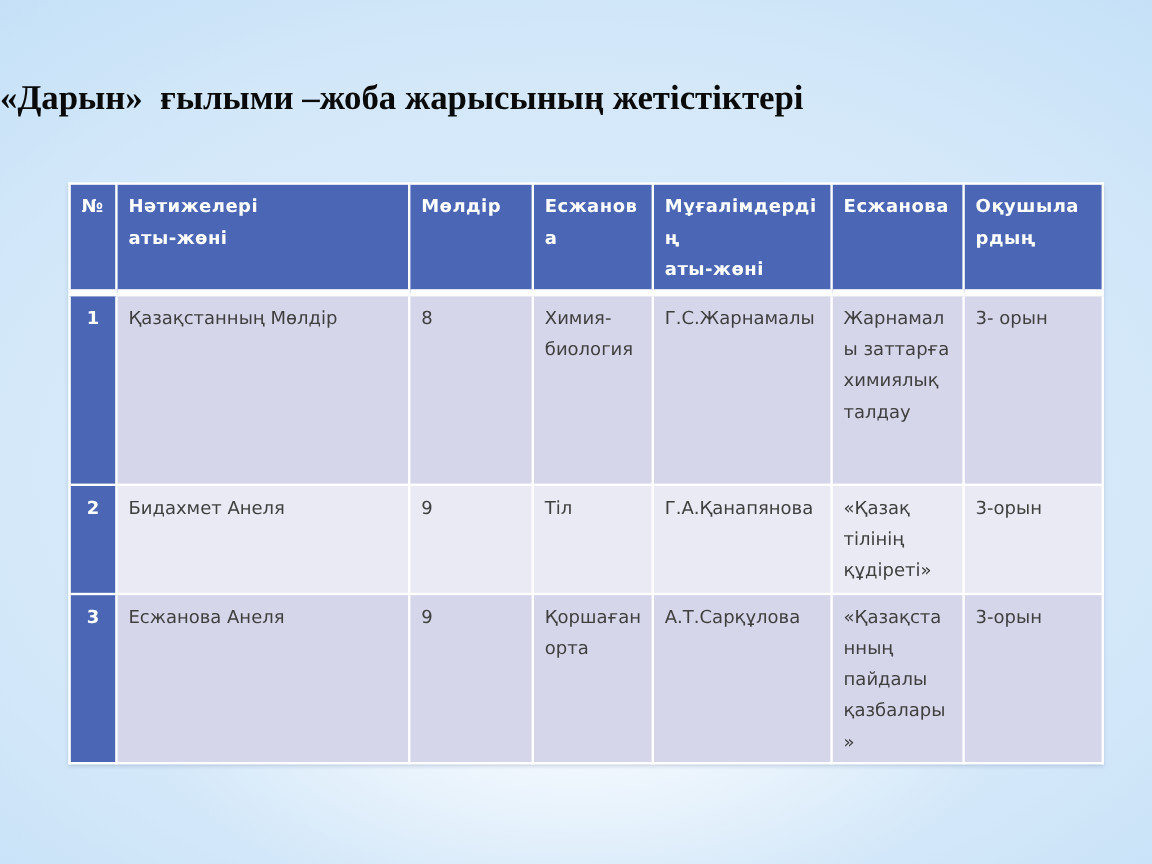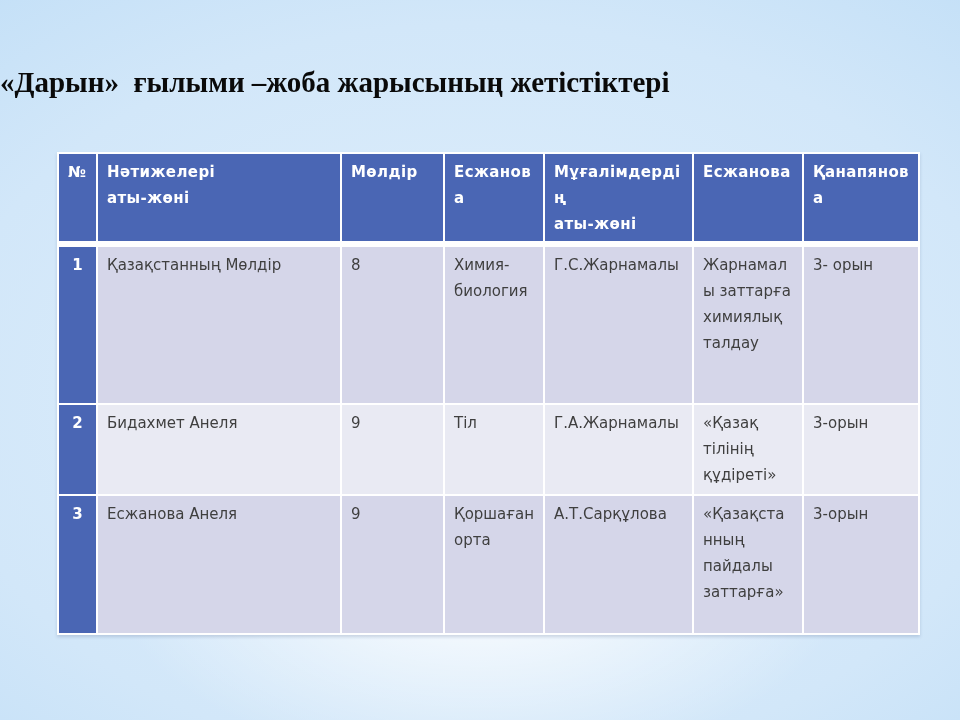--- a/index.html
+++ b/index.html
@@ -93,43 +93,43 @@
   <tbody>
     <tr class="header-row">
       <th>№</th>
       <th>Нәтижелері
  аты-жөні</th>
       <th>Мөлдір</th>
       <th>Есжанова</th>
       <th>Мұғалімдердің
 аты-жөні</th>
       <th>Есжанова</th>
-      <th>Қанапянова</th>
+      <th>Оқушылардың</th>
     </tr>
     <tr class="row-1">
       <td class="num-cell">1</td>
       <td>Қазақстанның Мөлдір</td>
       <td>8</td>
       <td>Химия-биология</td>
       <td>Г.С.Жарнамалы</td>
       <td>Жарнамалы заттарға химиялық талдау</td>
       <td>3- орын</td>
     </tr>
     <tr class="row-2 row-even">
       <td class="num-cell">2</td>
       <td>Бидахмет Анеля</td>
       <td>9</td>
       <td>Тіл</td>
-      <td>Г.А.Жарнамалы</td>
+      <td>Г.А.Қанапянова</td>
       <td>«Қазақ тілінің құдіреті»</td>
       <td>3-орын</td>
     </tr>
     <tr class="row-3">
       <td class="num-cell">3</td>
       <td>Есжанова Анеля</td>
       <td>9</td>
       <td>Қоршаған орта</td>
       <td>А.Т.Сарқұлова</td>
-      <td>«Қазақстанның пайдалы заттарға»</td>
+      <td>«Қазақстанның пайдалы қазбалары»</td>
       <td>3-орын</td>
     </tr>
   </tbody>
 </table>
 
 </body></html>

